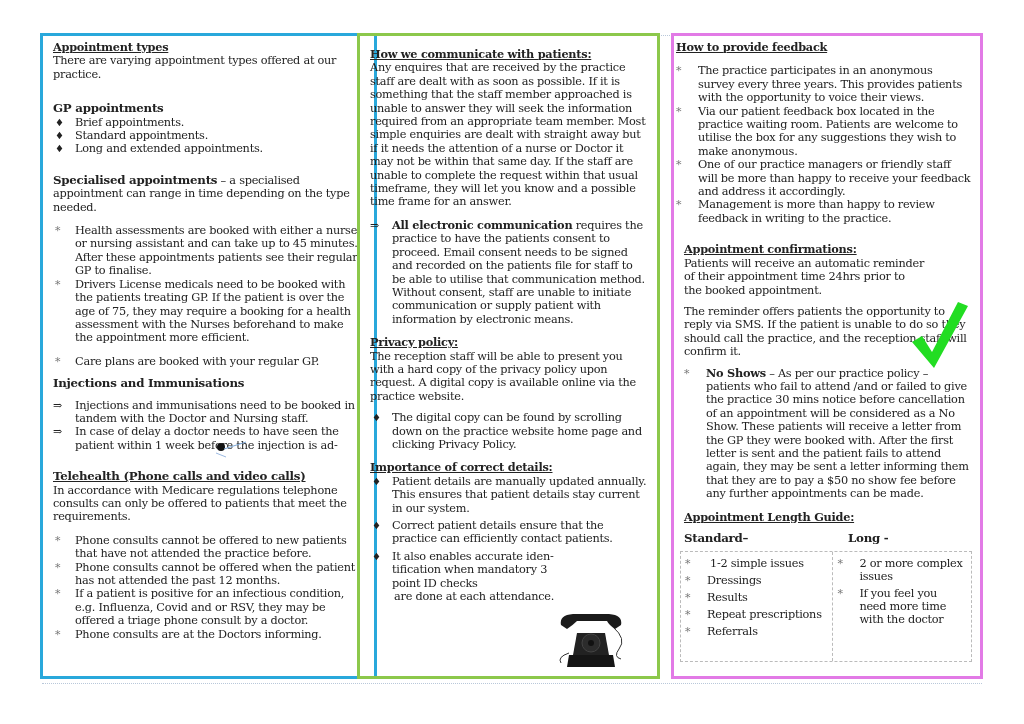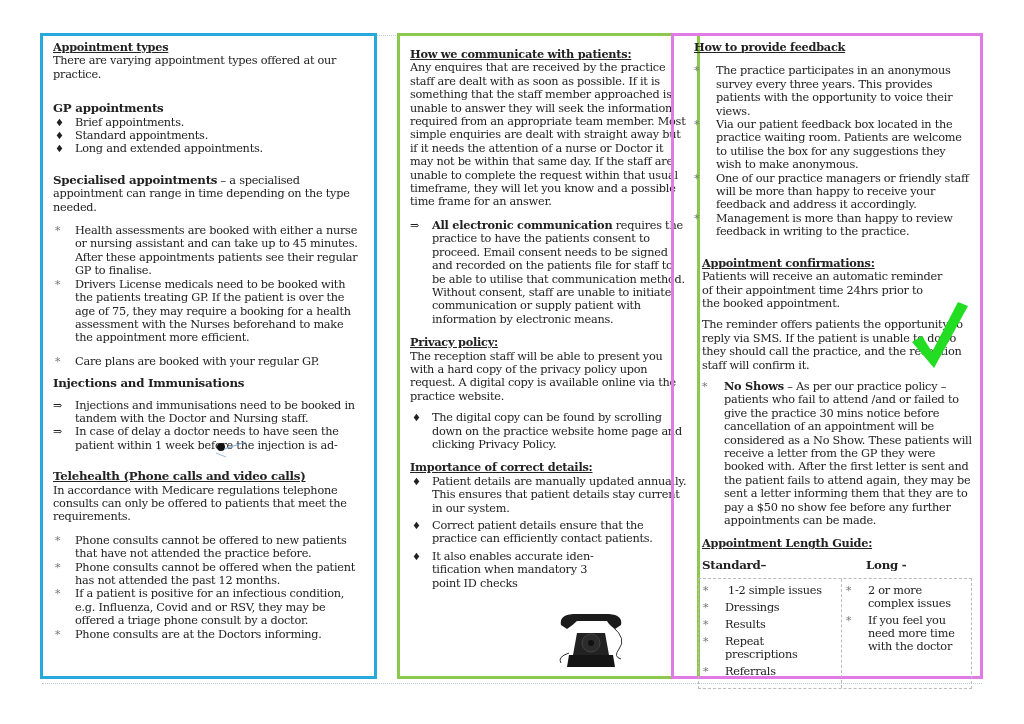--- a/index.html
+++ b/index.html
@@ -6,22 +6,22 @@
   body {
     width: 1024px; height: 724px; background: #ffffff; position: relative; overflow: hidden;
     font-family: "DejaVu Serif", "Liberation Serif", serif; color: #222;
   }
   .dotline { position: absolute; border-top: 1px dotted #b9c8da; }
   .panel {
     position: absolute; top: 33px; height: 646px; box-sizing: border-box;
     padding: 5px 10px 0 10px; font-size: 11.3px; line-height: 13.4px; letter-spacing: -0.25px;
   }
   #p1 { left: 40px; width: 337px; border: 3px solid #29a8db; }
-  #p2 { left: 357px; width: 303px; border: 3px solid #8cc84b; padding-top: 12px; margin-left: 40px; }
-  #p3 { left: 671px; width: 312px; border: 3px solid #e27ae6; padding-left: 20px; padding-right: 8px; }
+  #p2 { left: 357px; width: 303px; border: 3px solid #8cc84b; padding-top: 12px; }
+  #p3 { left: 671px; width: 312px; border: 3px solid #e27ae6; padding-left: 2px; padding-right: 8px; }
   .h-ul { font-weight: bold; text-decoration: underline; display: block; }
   .h-b { font-weight: bold; display: block; font-size: 11.8px; margin-top: 21px; }
   p { margin: 0; }
   .mt4 { margin-top: 4px; } .mt6 { margin-top: 18px; } .mt8 { margin-top: 8px; } .mt10 { margin-top: 10px; }
   ul { list-style: none; margin: 0; padding: 0; }
   li { position: relative; padding-left: 22px; }
   li .bul { position: absolute; left: 2px; top: 0; font-size: 10px; }
   li .bul.star { color: #777; font-size: 11px; }
   li .bul.arrow { font-size: 11px; left: 0; }
   b { font-weight: bold; }
@@ -96,20 +96,21 @@
   <ul>
     <li><span class="bul">♦</span><span>Patient details are manually updated annually. This ensures that patient details stay current in our system.</span></li>
     <li class="mt4"><span class="bul">♦</span><span>Correct patient details ensure that the practice can efficiently contact patients.</span></li>
     <li class="mt4">
         <span class="bul">♦</span>
       <span style="display:block">It also enables accurate iden-</span>
       <span style="display:block">tification when mandatory 3</span>
       <span style="display:block">point ID checks</span>
     </li>
   </ul>
+  <p style="padding-left:24px">are done at each attendance.</p>
 </div>
 
 <div class="panel" id="p3">
   <span class="h-ul">How to provide feedback</span>
   <ul class="mt10">
     <li><span class="bul star" style="left:0">*</span><span>The practice participates in an anonymous survey every three years. This provides patients with the opportunity to voice their views.</span></li>
     <li><span class="bul star" style="left:0">*</span><span>Via our patient feedback box located in the practice waiting room. Patients are welcome to utilise the box for any suggestions they wish to make anonymous.</span></li>
     <li><span class="bul star" style="left:0">*</span><span>One of our practice managers or friendly staff will be more than happy to receive your feedback and address it accordingly.</span></li>
     <li><span class="bul star" style="left:0">*</span><span>Management is more than happy to review feedback in writing to the practice.</span></li>
   </ul>

